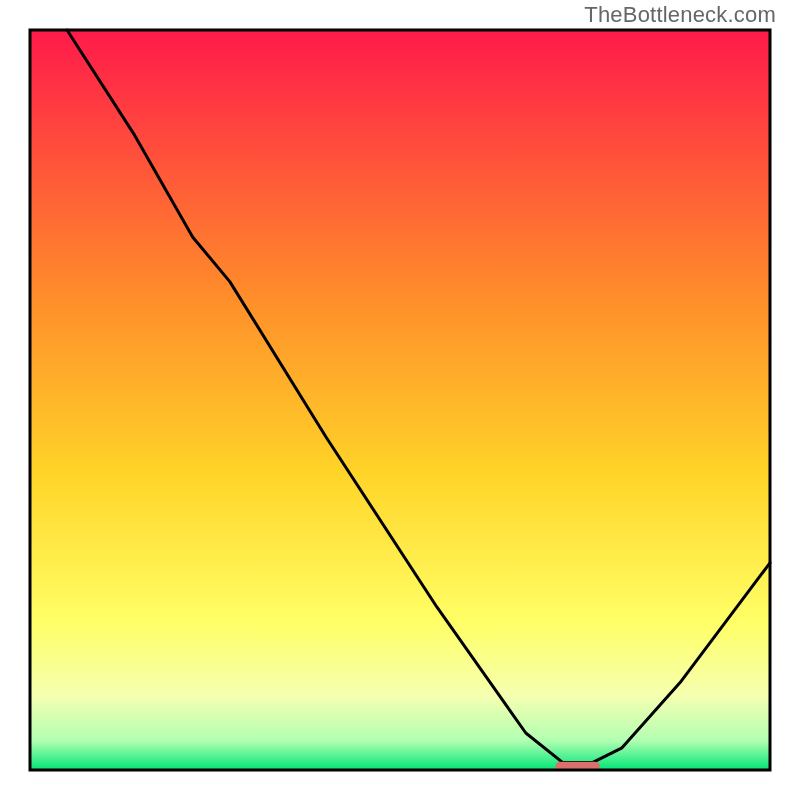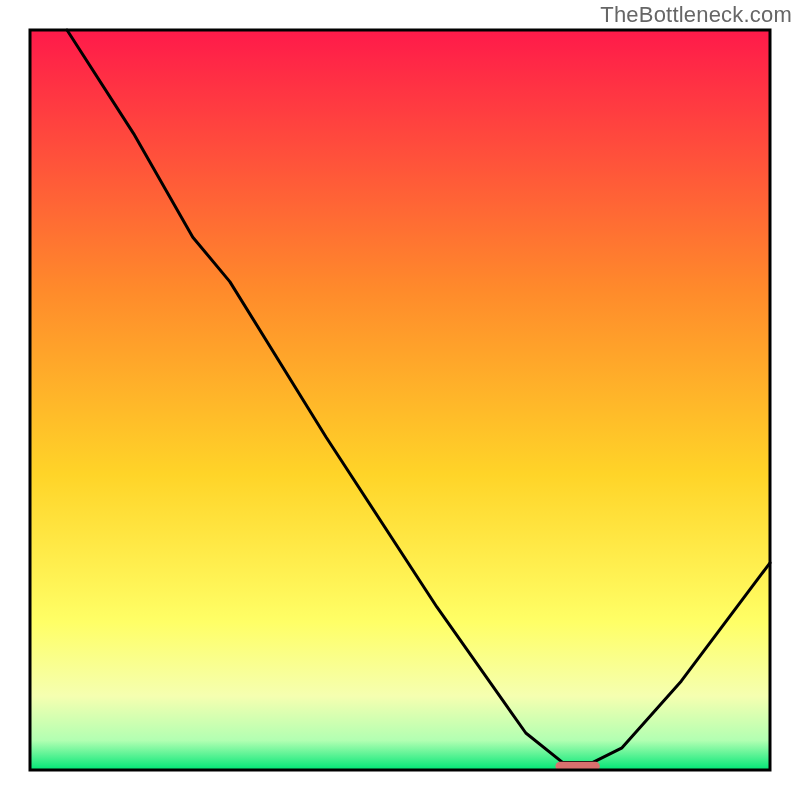--- a/index.html
+++ b/index.html
@@ -12,21 +12,21 @@
     font-family: Arial, Helvetica, sans-serif;
   }
   .canvas {
     position: relative;
     width: 800px;
     height: 800px;
   }
   .watermark {
     position: absolute;
     top: 2px;
-    right: 8px;
+    right: 24px;
     color: #666;
     font-size: 22px;
     font-weight: 500;
     letter-spacing: 0.2px;
   }
   svg {
     position: absolute;
     left: 0;
     top: 0;
   }

